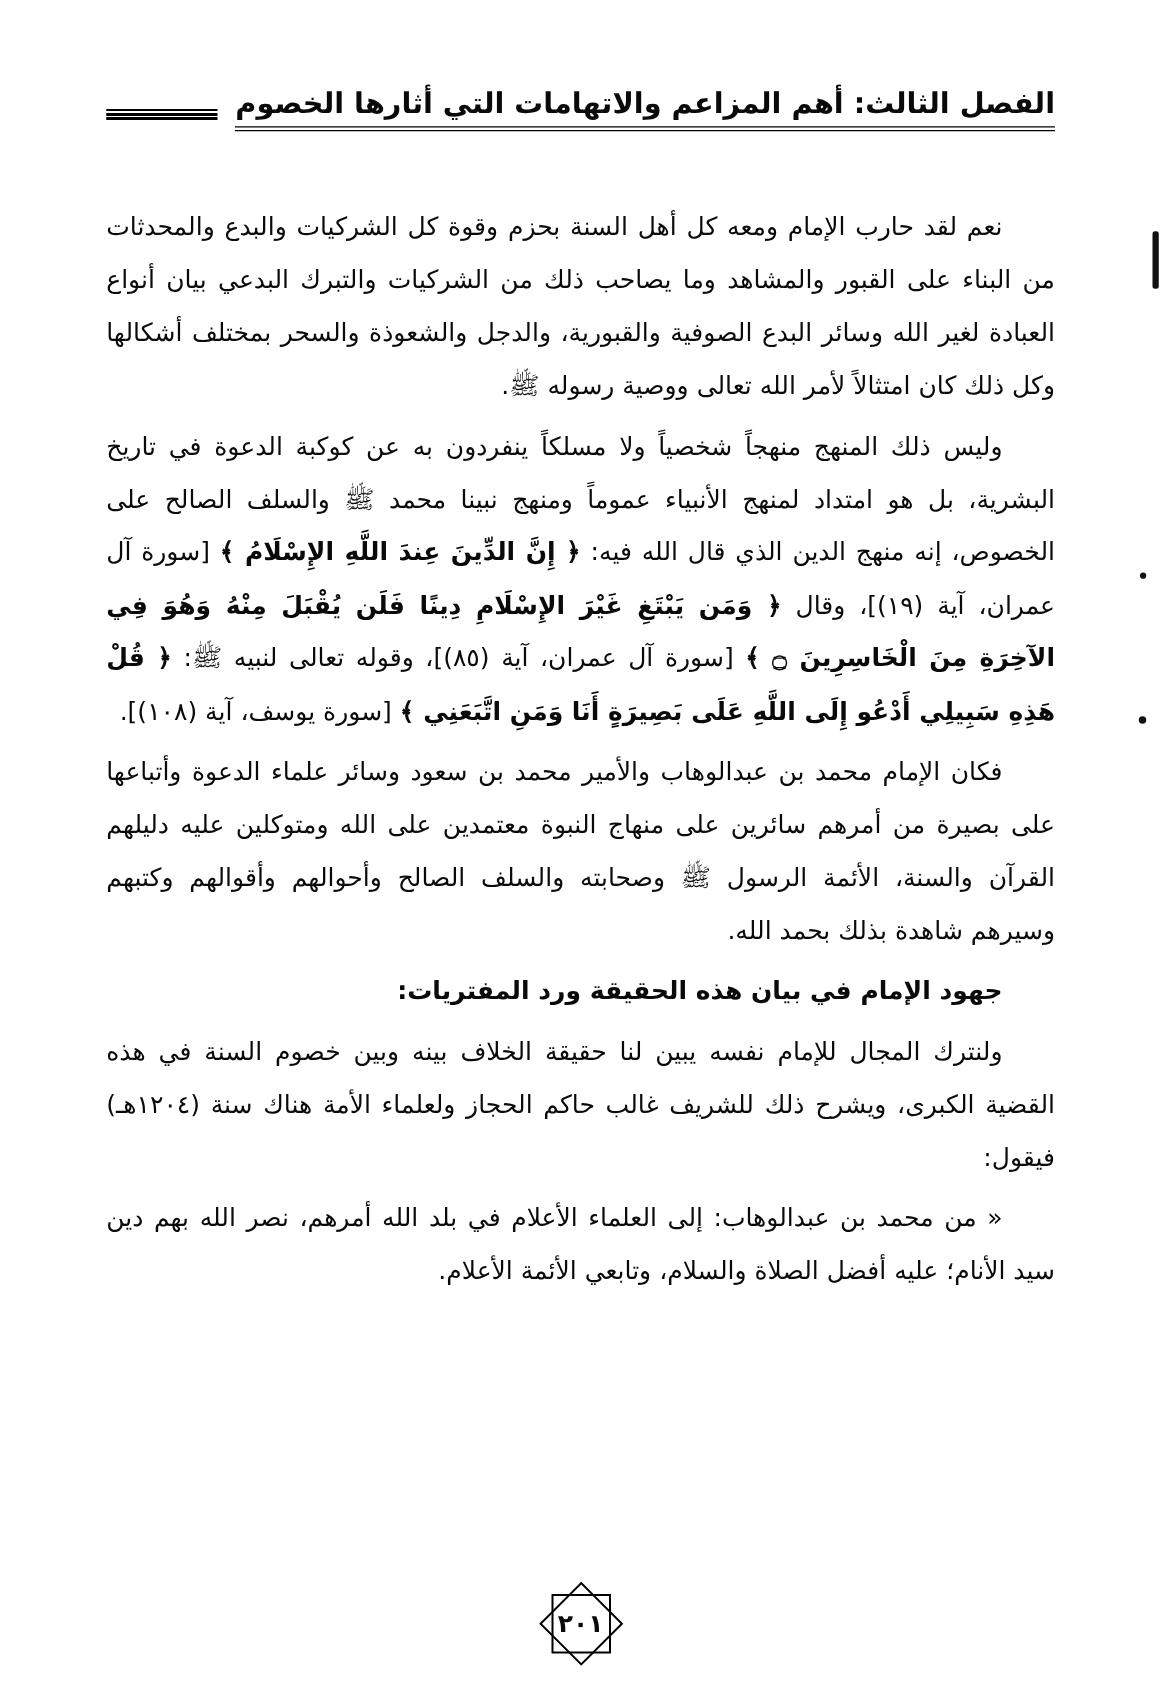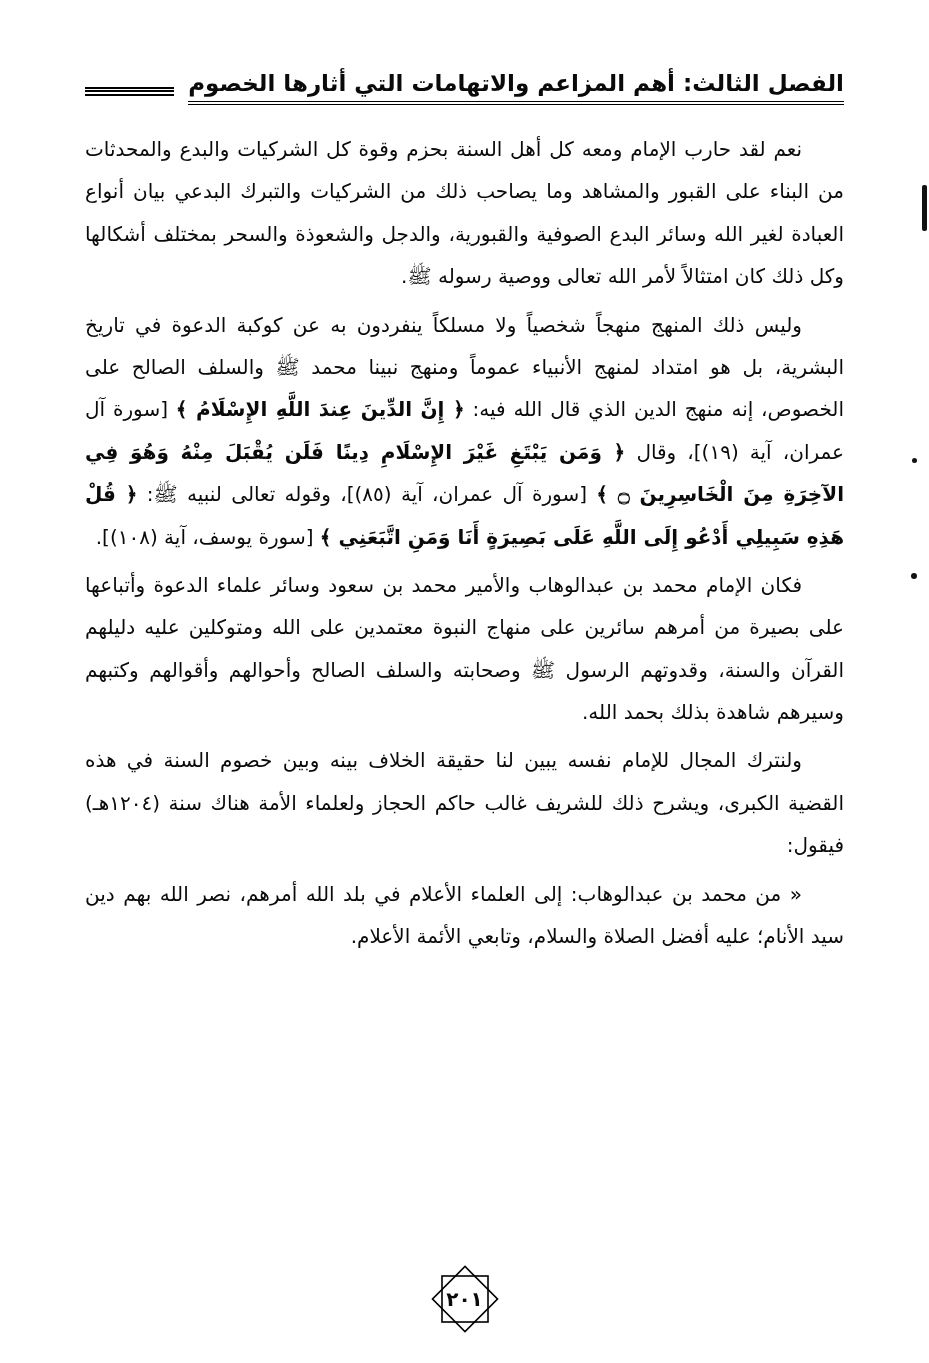--- a/index.html
+++ b/index.html
@@ -21,21 +21,21 @@
     padding: 70px 85px 0 85px;
     overflow: hidden;
     direction: rtl;
   }
 
   
   .chapter-header {
     display: flex;
     flex-direction: row; 
     align-items: flex-end;
-    margin-bottom: 23px;
+    margin-bottom: 55px;
   }
   .chapter-title {
     font-size: 23px;
     font-weight: bold;
     letter-spacing: 0.5px;
     border-bottom: 4px double #000;
     padding-bottom: 5px;
     white-space: nowrap;
   }
   .header-leader {
@@ -100,23 +100,24 @@
     <span class="chapter-title">الفصل الثالث: أهم المزاعم والاتهامات التي أثارها الخصوم</span>
     <span class="header-leader"></span>
   </div>
 
   <div class="body-text">
 
     <p>نعم لقد حارب الإمام ومعه كل أهل السنة بحزم وقوة كل الشركيات والبدع والمحدثات من البناء على القبور والمشاهد وما يصاحب ذلك من الشركيات والتبرك البدعي بيان أنواع العبادة لغير الله وسائر البدع الصوفية والقبورية، والدجل والشعوذة والسحر بمختلف أشكالها وكل ذلك كان امتثالاً لأمر الله تعالى ووصية رسوله ﷺ.</p>
 
     <p><span>وليس ذلك المنهج منهجاً شخصياً ولا مسلكاً ينفردون به عن كوكبة الدعوة في تاريخ البشرية، بل هو امتداد لمنهج الأنبياء عموماً ومنهج نبينا محمد ﷺ والسلف الصالح على الخصوص، إنه منهج الدين الذي قال الله فيه: </span><span class="verse">﴿ إِنَّ الدِّينَ عِندَ اللَّهِ الإِسْلَامُ ﴾</span><span> [سورة آل عمران، آية (١٩)]، وقال </span><span class="verse">﴿ وَمَن يَبْتَغِ غَيْرَ الإِسْلَامِ دِينًا فَلَن يُقْبَلَ مِنْهُ وَهُوَ فِي الآخِرَةِ مِنَ الْخَاسِرِينَ ۝ ﴾</span><span> [سورة آل عمران، آية (٨٥)]، وقوله تعالى لنبيه ﷺ: </span><span class="verse">﴿ قُلْ هَذِهِ سَبِيلِي أَدْعُو إِلَى اللَّهِ عَلَى بَصِيرَةٍ أَنَا وَمَنِ اتَّبَعَنِي ﴾</span><span> [سورة يوسف، آية (١٠٨)].</span></p>
 
-    <p>فكان الإمام محمد بن عبدالوهاب والأمير محمد بن سعود وسائر علماء الدعوة وأتباعها على بصيرة من أمرهم سائرين على منهاج النبوة معتمدين على الله ومتوكلين عليه دليلهم القرآن والسنة، وقدوتهم الرسول ﷺ وصحابته والسلف الصالح وأحوالهم وأقوالهم وكتبهم وسيرهم شاهدة بذلك بحمد الله.</p>
+    <p>فكان الإمام محمد بن عبدالوهاب والأمير محمد بن سعود وسائر علماء الدعوة وأتباعها على بصيرة من أمرهم سائرين على منهاج النبوة معتمدين على الله ومتوكلين عليه دليلهم القرآن والسنة، الأئمة الرسول ﷺ وصحابته والسلف الصالح وأحوالهم وأقوالهم وكتبهم وسيرهم شاهدة بذلك بحمد الله.</p>
 
 
+    <p class="section-heading">جهود الإمام في بيان هذه الحقيقة ورد المفتريات:</p>
 
     <p>ولنترك المجال للإمام نفسه يبين لنا حقيقة الخلاف بينه وبين خصوم السنة في هذه القضية الكبرى، ويشرح ذلك للشريف غالب حاكم الحجاز ولعلماء الأمة هناك سنة (١٢٠٤هـ) فيقول:</p>
 
     <p>« من محمد بن عبدالوهاب: إلى العلماء الأعلام في بلد الله أمرهم، نصر الله بهم دين سيد الأنام؛ عليه أفضل الصلاة والسلام، وتابعي الأئمة الأعلام.</p>
 
   </div>
 
   <div class="footer-ornament">
     <svg width="84" height="84" viewBox="0 0 84 84">
       <rect x="19" y="19" width="46" height="46" fill="none" stroke="#000" stroke-width="1.6"></rect>

